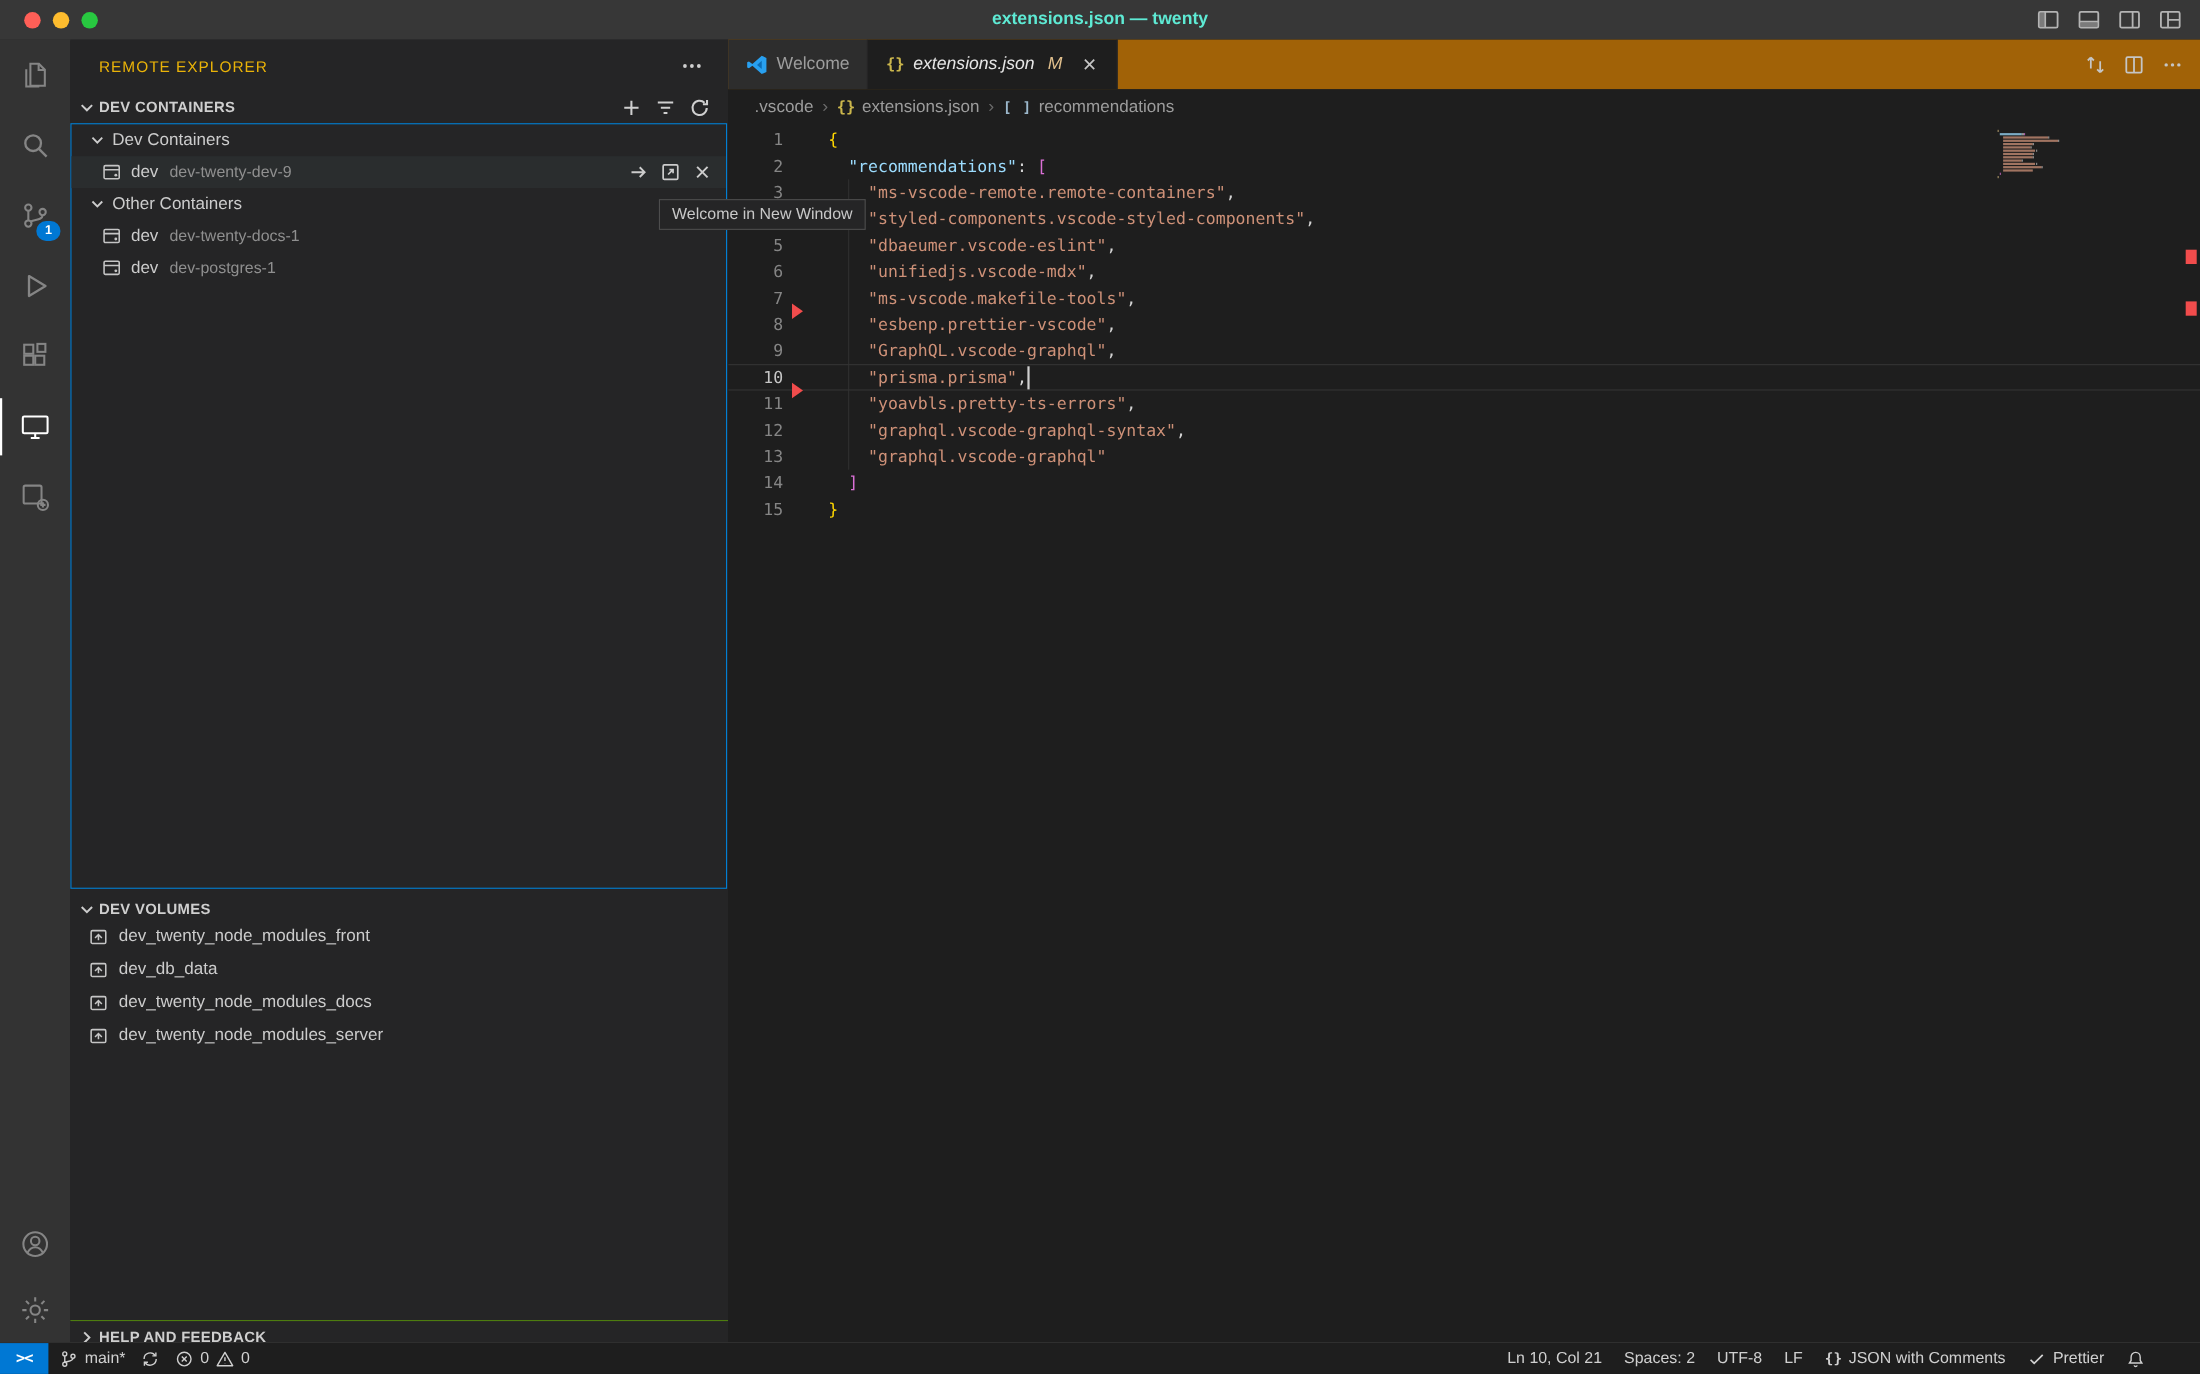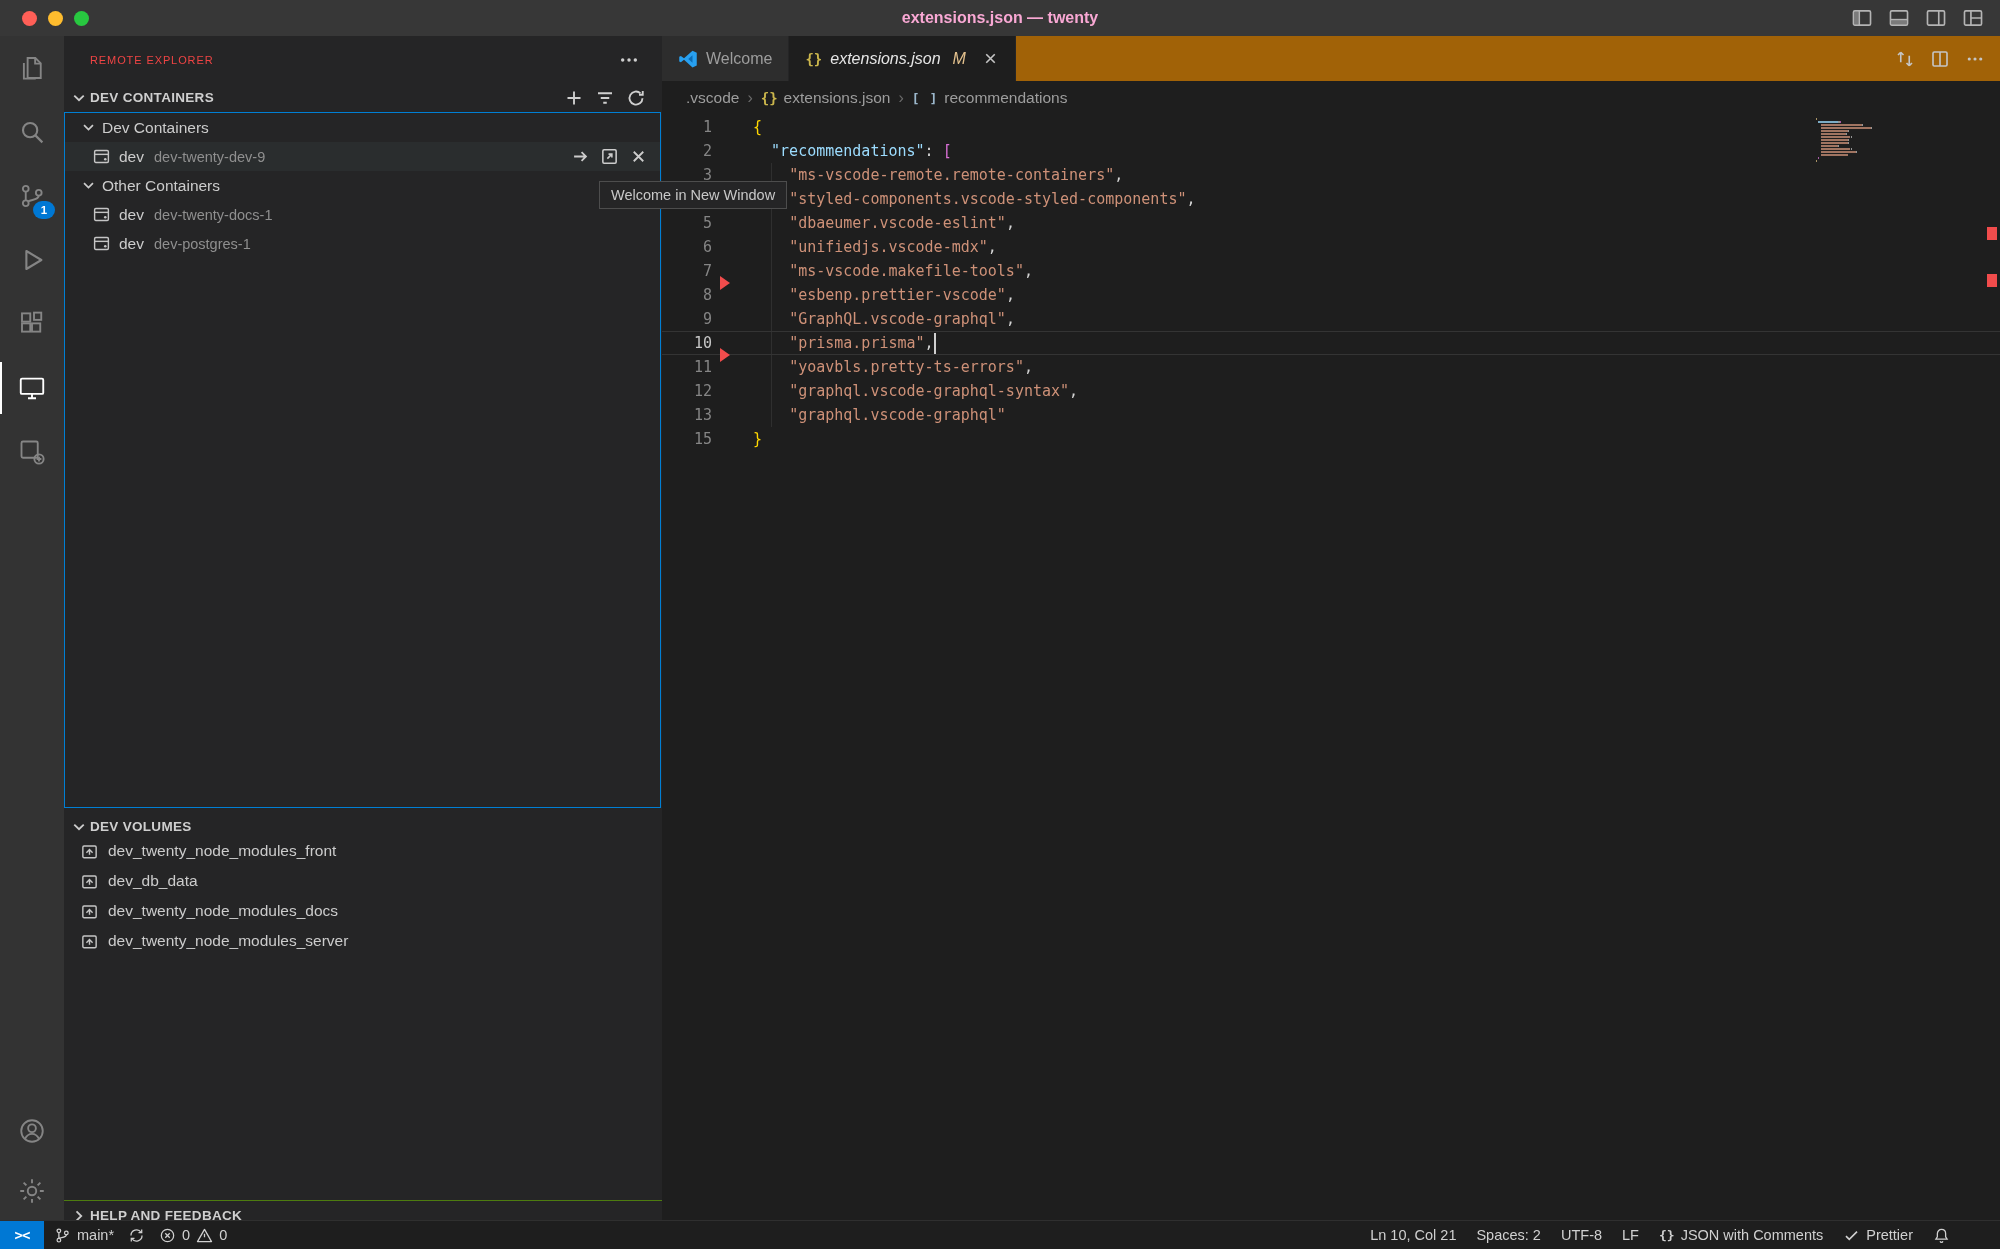--- a/index.html
+++ b/index.html
@@ -7,21 +7,21 @@
             font-family:"Liberation Sans", sans-serif; color:#ccc; overflow:hidden; }
   .icon { display:inline-flex; align-items:center; justify-content:center; }
   .icon svg { width:100%; height:100%; display:block; }
 
   
   .titlebar { position:absolute; top:0; left:0; right:0; height:36px; background:#373737;
               border-bottom:1px solid #282828; display:flex; align-items:center; }
   .traffic { position:absolute; left:22px; display:flex; gap:11px; }
   .tl { width:15px; height:15px; border-radius:50%; }
   .tl.red{background:#ff5f57}.tl.yellow{background:#febc2e}.tl.green{background:#28c840}
-  .window-title { flex:1; text-align:center; font-size:16px; font-weight:600; color:#f9a8d4; }
+  .window-title { flex:1; text-align:center; font-size:16px; font-weight:600; color:#5eead4; }
   .titlebar-actions { position:absolute; right:16px; display:flex; gap:15px; color:#b4b4b4; }
   .titlebar-actions .icon { width:22px; height:22px; }
 
   
   .activitybar { position:absolute; top:36px; bottom:28px; left:0; width:64px; background:#333333;
                  display:flex; flex-direction:column; }
   .ab-item { position:relative; width:64px; height:64px; display:flex; align-items:center;
              justify-content:center; color:#858585; }
   .ab-item.active { color:#ffffff; }
   .ab-item.active::before { content:""; position:absolute; left:0; top:6px; bottom:6px; width:2px; background:#fff; }
@@ -29,21 +29,21 @@
   .ab-item.small { height:60px; }
   .ab-badge { position:absolute; right:9px; bottom:9px; min-width:18px; height:18px; padding:0 2px;
               border-radius:9px; background:#0078d4; color:#fff; font-size:11.5px; font-weight:700;
               display:flex; align-items:center; justify-content:center; }
   .ab-spacer { flex:1; }
 
   
   .sidebar { position:absolute; top:36px; bottom:28px; left:64px; width:598px; background:#252526; }
   .sidebar-title { position:absolute; top:0; left:0; right:0; height:47px; display:flex;
                    align-items:center; padding:0 22px 0 26px; }
-  .sidebar-title .label { flex:1; font-size:11px; letter-spacing:.9px; color:#ef4444; }
+  .sidebar-title .label { flex:1; font-size:14px; letter-spacing:.9px; color:#eab308; }
   .sidebar-title .icon { width:22px; height:22px; color:#cfcfcf; }
 
   .section-header { position:absolute; left:0; right:0; height:29px; display:flex; align-items:center; }
   .section-header .chev { width:18px; height:18px; margin-left:6px; color:#cccccc; }
   .section-header .s-label { font-size:13.5px; font-weight:700; margin-left:2px; letter-spacing:.3px; color:#cfcfcf; }
   .section-actions { margin-left:auto; margin-right:16px; display:flex; gap:11px; color:#cfcfcf; }
   .section-actions .icon { width:20px; height:20px; }
 
   .tree-box { position:absolute; top:76px; left:0; right:1px; height:696px;
               border:1px solid #007fd4; box-sizing:border-box; }
@@ -482,20 +482,21 @@
           <div class="cline"><span class="ln">4</span><span class="ctext"><span class="tk-ws">    </span><span class="tk-str">"styled-components.vscode-styled-components"</span><span class="tk-pun">,</span></span></div>
           <div class="cline"><span class="ln">5</span><span class="ctext"><span class="tk-ws">    </span><span class="tk-str">"dbaeumer.vscode-eslint"</span><span class="tk-pun">,</span></span></div>
           <div class="cline"><span class="ln">6</span><span class="ctext"><span class="tk-ws">    </span><span class="tk-str">"unifiedjs.vscode-mdx"</span><span class="tk-pun">,</span></span></div>
           <div class="cline"><span class="ln">7</span><span class="ctext"><span class="tk-ws">    </span><span class="tk-str">"ms-vscode.makefile-tools"</span><span class="tk-pun">,</span></span></div>
           <div class="cline"><span class="ln">8</span><span class="ctext"><span class="tk-ws">    </span><span class="tk-str">"esbenp.prettier-vscode"</span><span class="tk-pun">,</span></span></div>
           <div class="cline"><span class="ln">9</span><span class="ctext"><span class="tk-ws">    </span><span class="tk-str">"GraphQL.vscode-graphql"</span><span class="tk-pun">,</span></span></div>
           <div class="cline current"><span class="ln">10</span><span class="ctext"><span class="tk-ws">    </span><span class="tk-str">"prisma.prisma"</span><span class="tk-pun">,</span></span><span class="cursor" style="left: 272px;"></span></div>
           <div class="cline"><span class="ln">11</span><span class="ctext"><span class="tk-ws">    </span><span class="tk-str">"yoavbls.pretty-ts-errors"</span><span class="tk-pun">,</span></span></div>
           <div class="cline"><span class="ln">12</span><span class="ctext"><span class="tk-ws">    </span><span class="tk-str">"graphql.vscode-graphql-syntax"</span><span class="tk-pun">,</span></span></div>
           <div class="cline"><span class="ln">13</span><span class="ctext"><span class="tk-ws">    </span><span class="tk-str">"graphql.vscode-graphql"</span></span></div>
+          <div class="cline"><span class="ln">14</span><span class="ctext"><span class="tk-ws">  </span><span class="tk-b1">]</span></span></div>
           <div class="cline"><span class="ln">15</span><span class="ctext"><span class="tk-b0">}</span></span></div>
         </div>
       <div class="minimap" id="minimap">
           <div class="mm-line">
             <span class="mm-seg" style="left: 0px; width: 1.15px; background: rgb(215, 186, 125);"></span>
           </div>
           <div class="mm-line">
             <span class="mm-seg" style="left: 2.3px; width: 19.55px; background: rgb(156, 220, 254);"></span>
             <span class="mm-seg" style="left: 21.85px; width: 2.3px; background: rgb(189, 189, 189);"></span>
             <span class="mm-seg" style="left: 24.15px; width: 1.15px; background: rgb(218, 112, 214);"></span>

